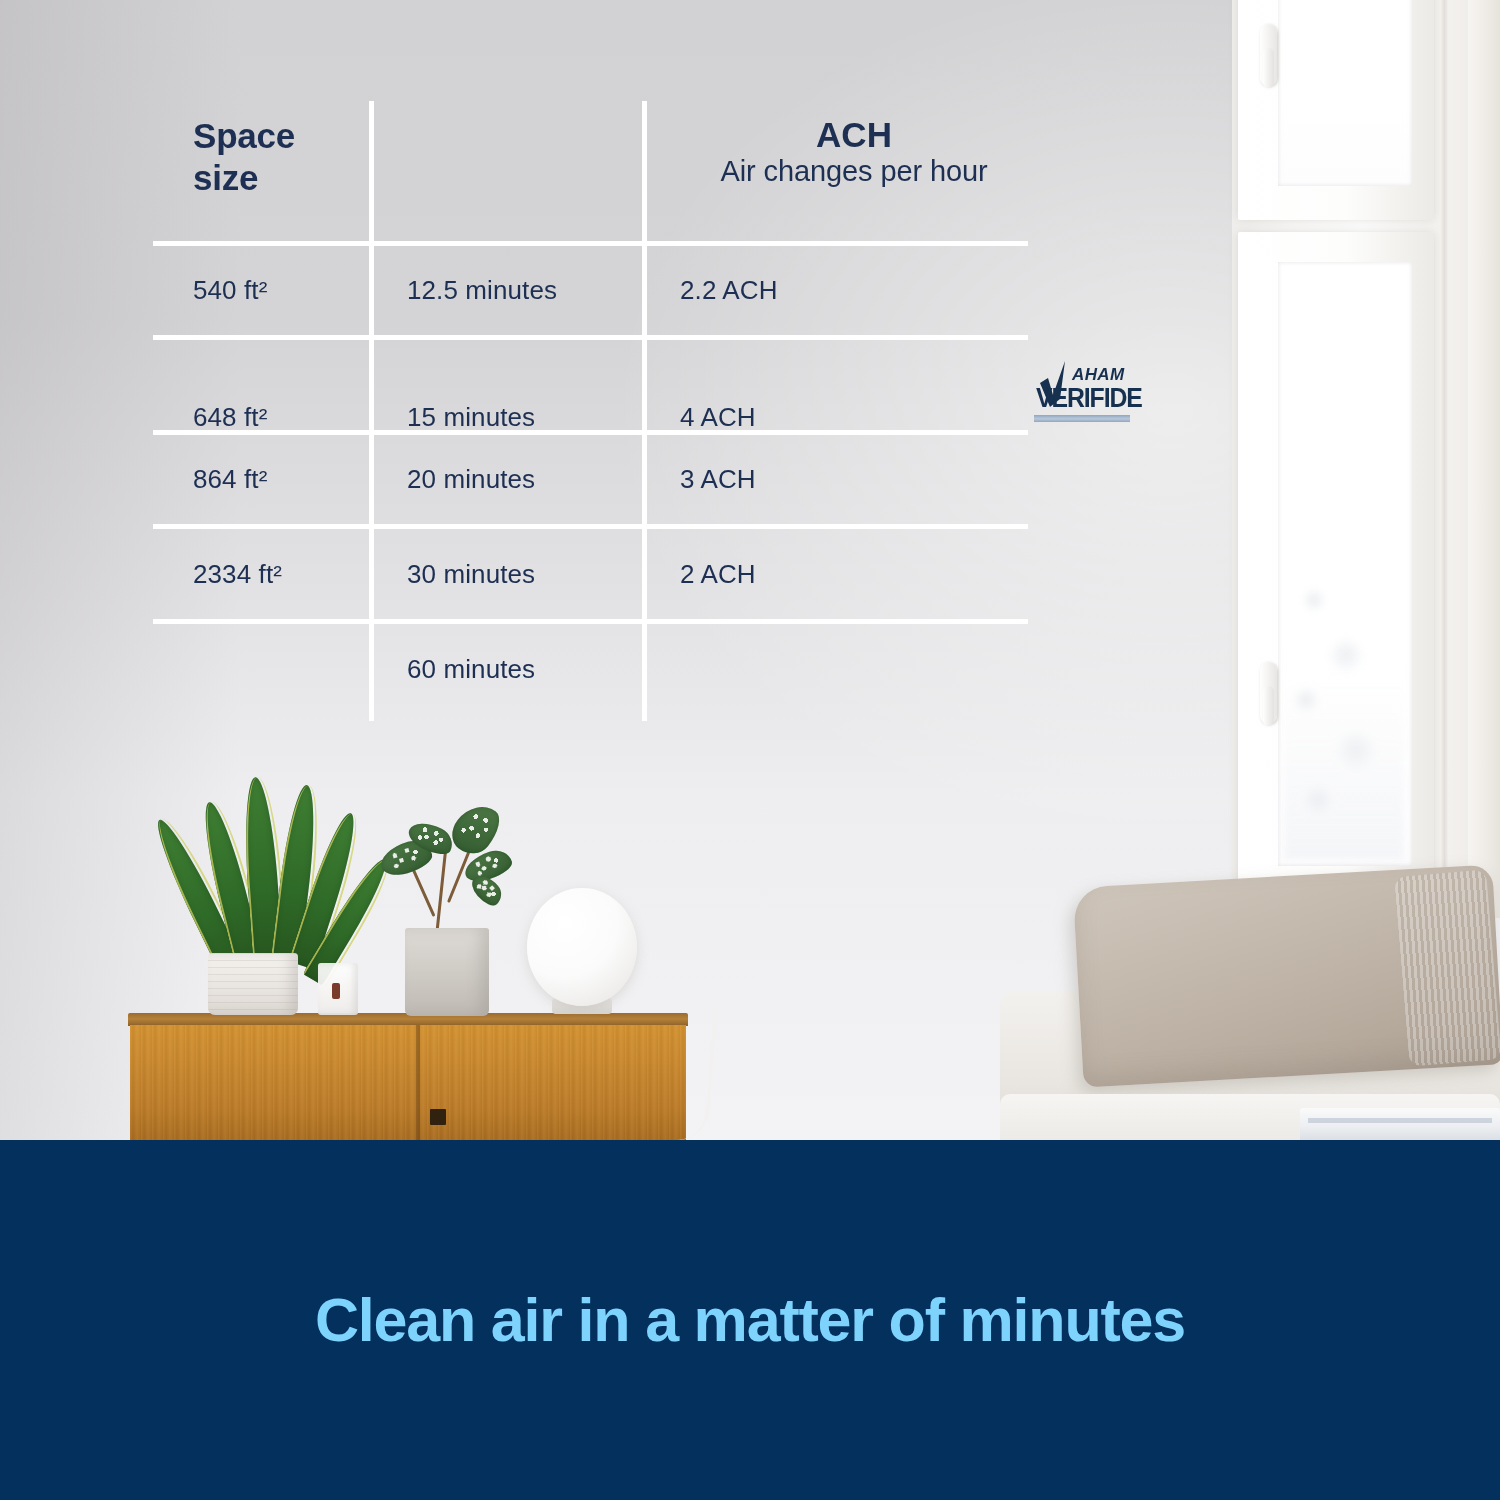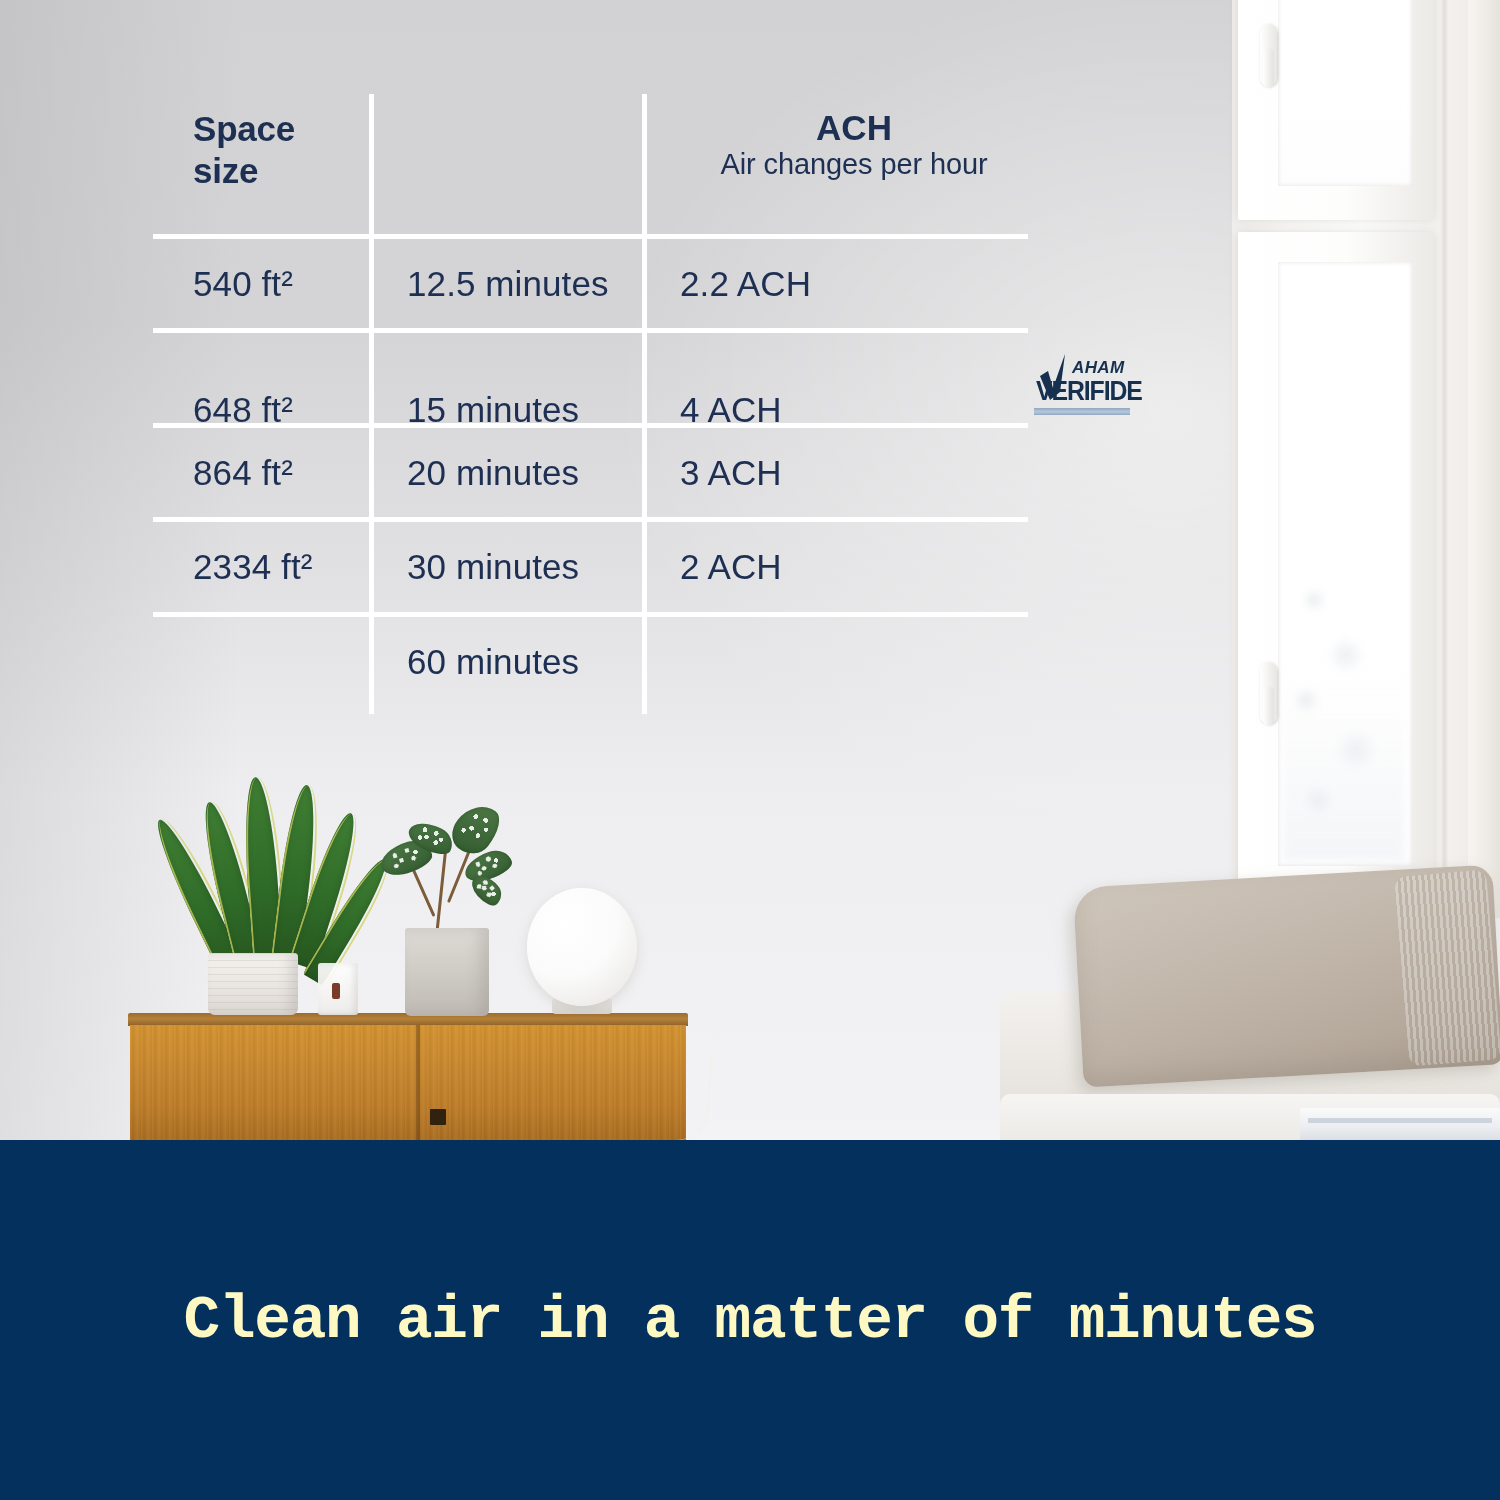--- a/index.html
+++ b/index.html
@@ -205,21 +205,21 @@
   }
   .coffee-stack {
     position:absolute; left:300px; top:246px; width:200px; height:34px;
     background:linear-gradient(180deg,#fafafa 0%,#eceef1 55%,#d9dde3 100%);
     border-radius:3px;
   }
   .coffee-stack::after{content:"";position:absolute;left:8px;top:10px;width:184px;height:5px;background:#c3ccd8;opacity:.8;}
 
   
   #spec-table {
-    position:absolute; left:153px; top:94px; width:875px; height:620px;
+    position:absolute; left:153px; top:101px; width:875px; height:620px;
   }
   .table-grid { position:relative; width:100%; height:100%; }
   .vrule {
     position:absolute; top:0; width:5px; height:620px;
     background:#ffffff;
   }
   .vrule.v1 { left:216px; }
   .vrule.v2 { left:489px; }
   .hrule {
     position:absolute; left:0; width:875px; height:5px; background:#ffffff;
@@ -232,21 +232,21 @@
 
   .cell {
     position:absolute;
     color:#1d2f52;
     font-family:"Liberation Sans", sans-serif;
     display:flex; align-items:center;
   }
   .hdr { font-weight:bold; font-size:35px; line-height:1.20; letter-spacing:-.2px; }
   .hdr-ach-title { font-weight:bold; font-size:35px; }
   .hdr-ach-sub { font-weight:normal; font-size:29px; letter-spacing:-.1px; }
-  .val { font-size:35px; font-weight:normal; letter-spacing:.1px; }
+  .val { font-size:26px; font-weight:normal; letter-spacing:.1px; }
 
   .col1 { left:40px; width:176px; }
   .col2 { left:254px; width:235px; }
   .col3 { left:527px; width:348px; }
 
   .row-h { top:14px;  height:126px; align-items:flex-start; }
   .row-1 { top:145px; height:89px; }
   .row-2 { top:239px; height:90px;margin-top:32px; }
   .row-3 { top:334px; height:89px; }
   .row-4 { top:428px; height:90px; }
@@ -283,22 +283,22 @@
     background:linear-gradient(180deg,#8fa7c2 0%,#b9c8da 55%,#8fa7c2 100%);
   }
 
   
   #banner {
     position:absolute; left:0; top:1140px; width:1500px; height:360px;
     background:#04305e;
     display:flex; align-items:center; justify-content:center;
   }
   #banner-text {
-    color:#fef9c3; font-weight:bold; font-size:61px; letter-spacing:-1.2px;
-    font-family:Liberation Mono, monospace;
+    color:#7dd3fc; font-weight:bold; font-size:61px; letter-spacing:-1.2px;
+    font-family:Liberation Sans, sans-serif;
     text-align:left;
   }
 </style>
 </head>
 <body>
 
 <div id="scene">
   <div class="wall-shadow-left"></div>
   <div class="wall-light"></div>
 

